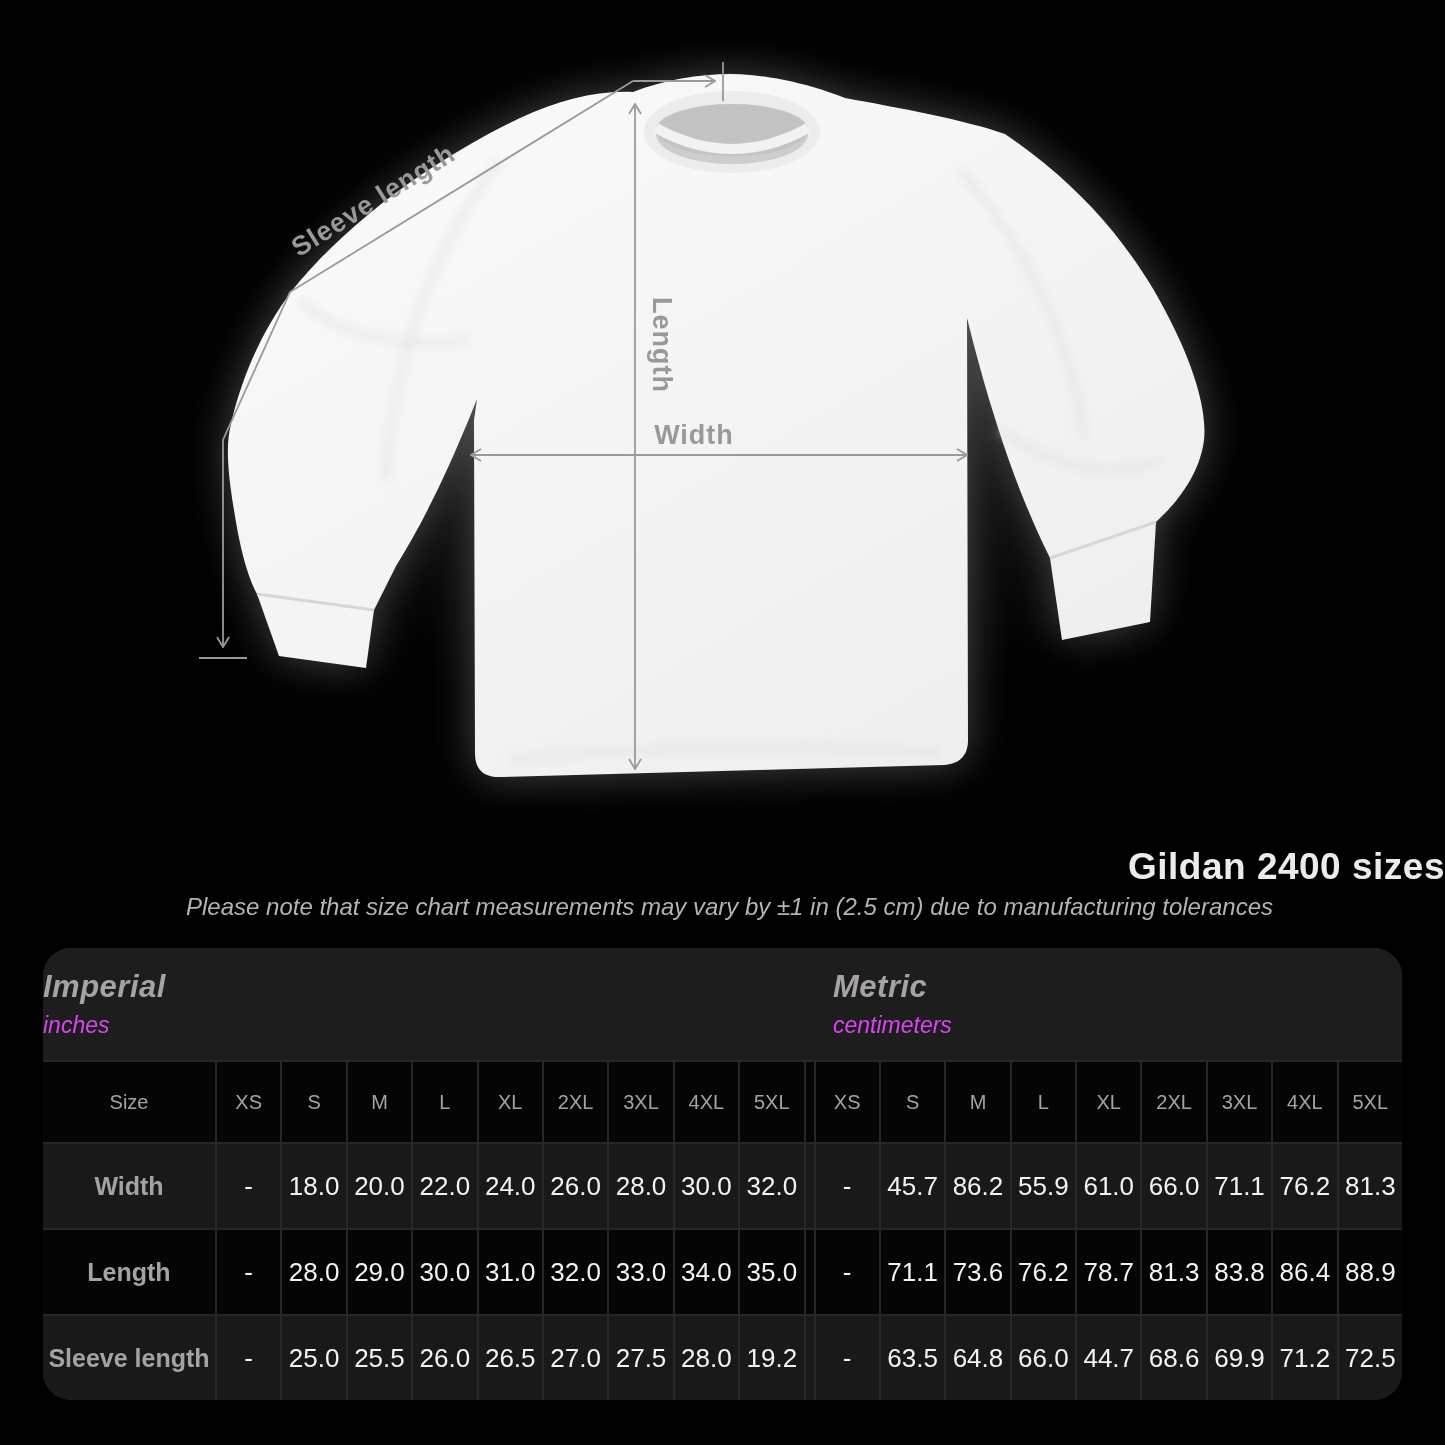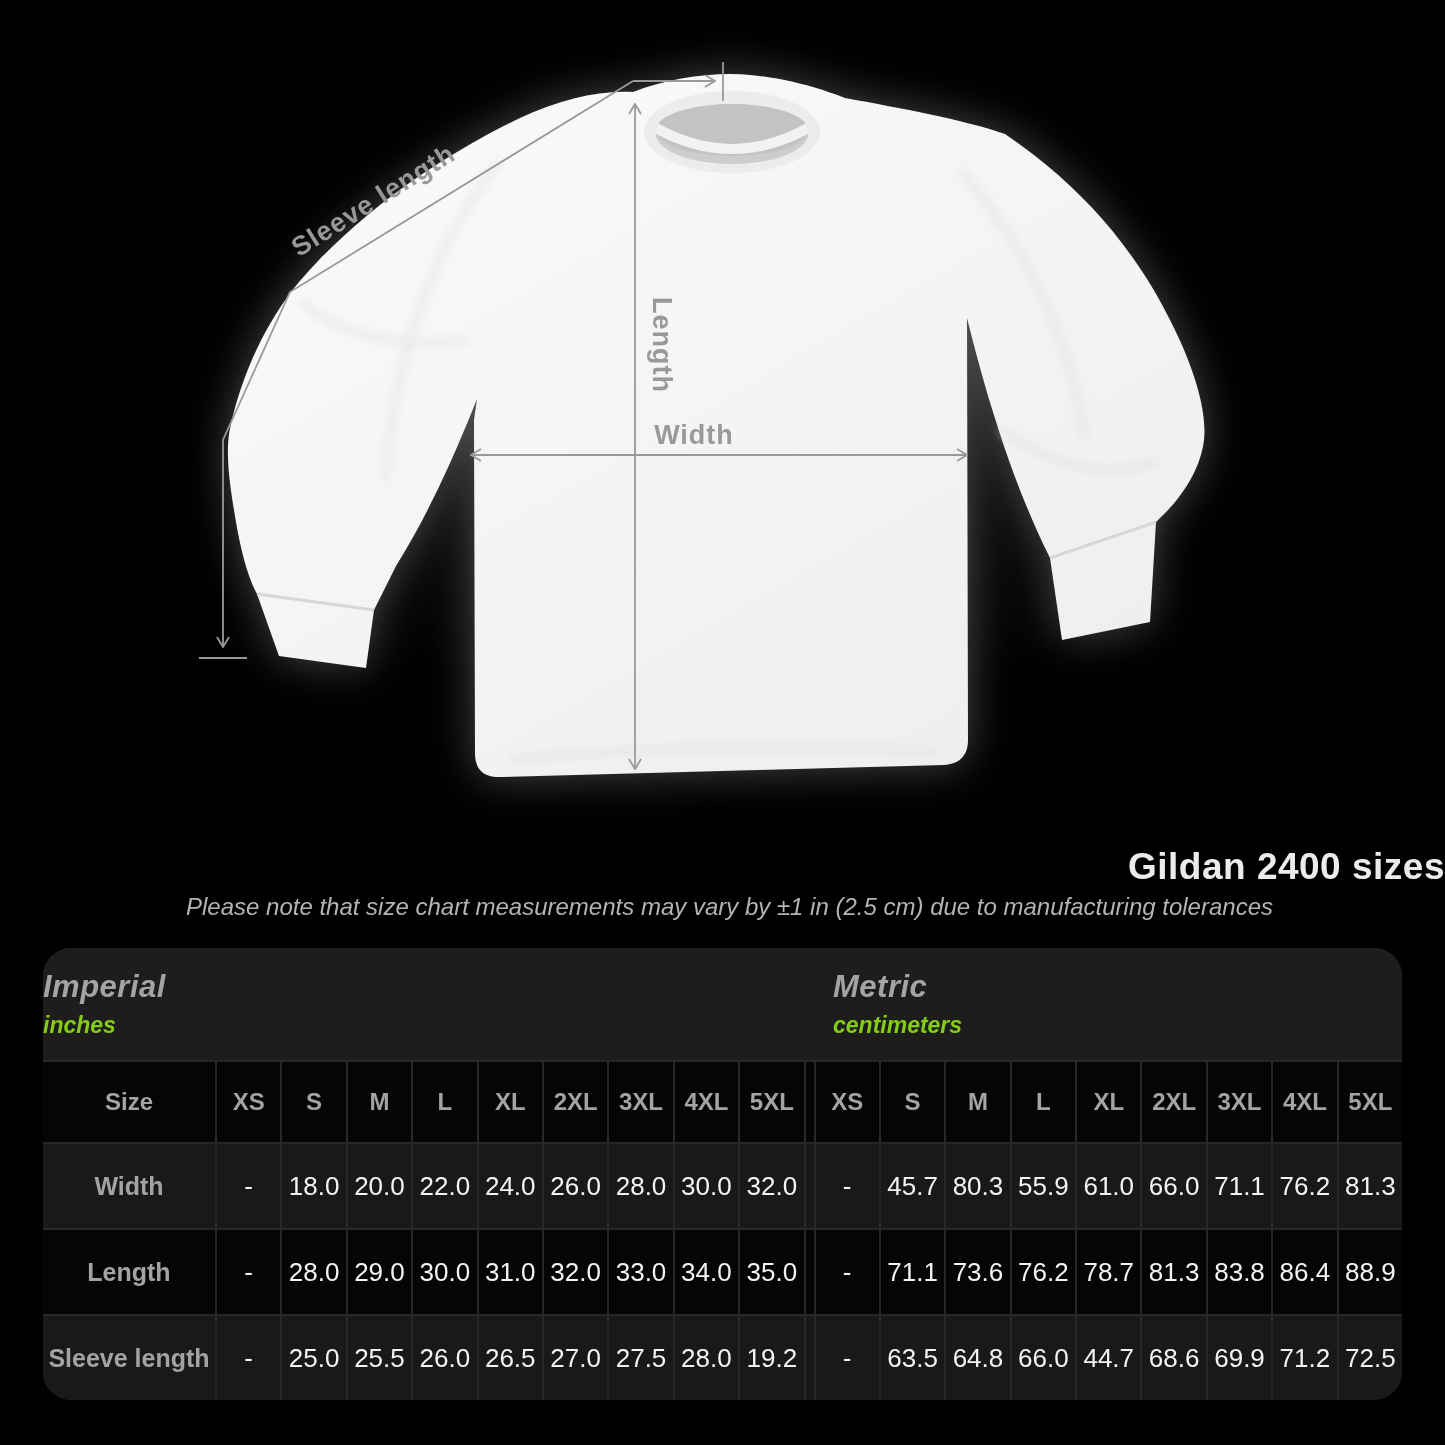--- a/index.html
+++ b/index.html
@@ -17,25 +17,25 @@
         border-radius:28px;overflow:hidden;background:#272727;
         display:grid;gap:2px;
         grid-template-columns:172px repeat(9,1fr) 8px repeat(9,1fr);
         grid-template-rows:112px 80px 1fr 1fr 1fr;}
   .band{grid-column:1/-1;background:#1d1d1d;position:relative;}
   .band-sec{position:absolute;top:0;height:100%;display:flex;flex-direction:column;
         justify-content:center;}
   .band-imperial{left:0;width:890px;}
   .band-metric{left:790px;width:608px;}
   .band-name{font-size:31px;font-weight:bold;font-style:italic;color:#a7a3a3;letter-spacing:0.5px;}
-  .band-unit{font-size:23px;font-style:italic;color:#84cc16;margin-top:7px;font-weight:bold;}
+  .band-unit{font-size:23px;font-style:italic;color:#d946ef;margin-top:7px;}
   .cell{display:flex;align-items:center;justify-content:center;}
   .dark{background:#050505;}
   .light{background:#191919;}
-  .head{font-size:24px;font-weight:bold;color:#a3a3a3;}
+  .head{font-size:20px;font-weight:normal;color:#a3a3a3;}
   .rowlabel{font-size:25px;font-weight:bold;color:#a3a3a3;}
   .val{font-size:26px;color:#f3f3f3;}
   .annot-text{font-size:27px;font-weight:bold;fill:#97999b;letter-spacing:1px;}
 </style>
 </head>
 <body>
 
 <div class="glow"></div>
 
 <svg class="shirt-svg" width="1445" height="840" viewBox="0 0 1445 840">
@@ -160,21 +160,21 @@
     <div class="cell light val">20.0</div>
     <div class="cell light val">22.0</div>
     <div class="cell light val">24.0</div>
     <div class="cell light val">26.0</div>
     <div class="cell light val">28.0</div>
     <div class="cell light val">30.0</div>
     <div class="cell light val">32.0</div>
     <div class="cell light"></div>
     <div class="cell light val">-</div>
     <div class="cell light val">45.7</div>
-    <div class="cell light val">80.3</div>
+    <div class="cell light val">86.2</div>
     <div class="cell light val">55.9</div>
     <div class="cell light val">61.0</div>
     <div class="cell light val">66.0</div>
     <div class="cell light val">71.1</div>
     <div class="cell light val">76.2</div>
     <div class="cell light val">81.3</div>
     <div class="cell dark rowlabel">Length</div>
     <div class="cell dark val">-</div>
     <div class="cell dark val">28.0</div>
     <div class="cell dark val">29.0</div>

